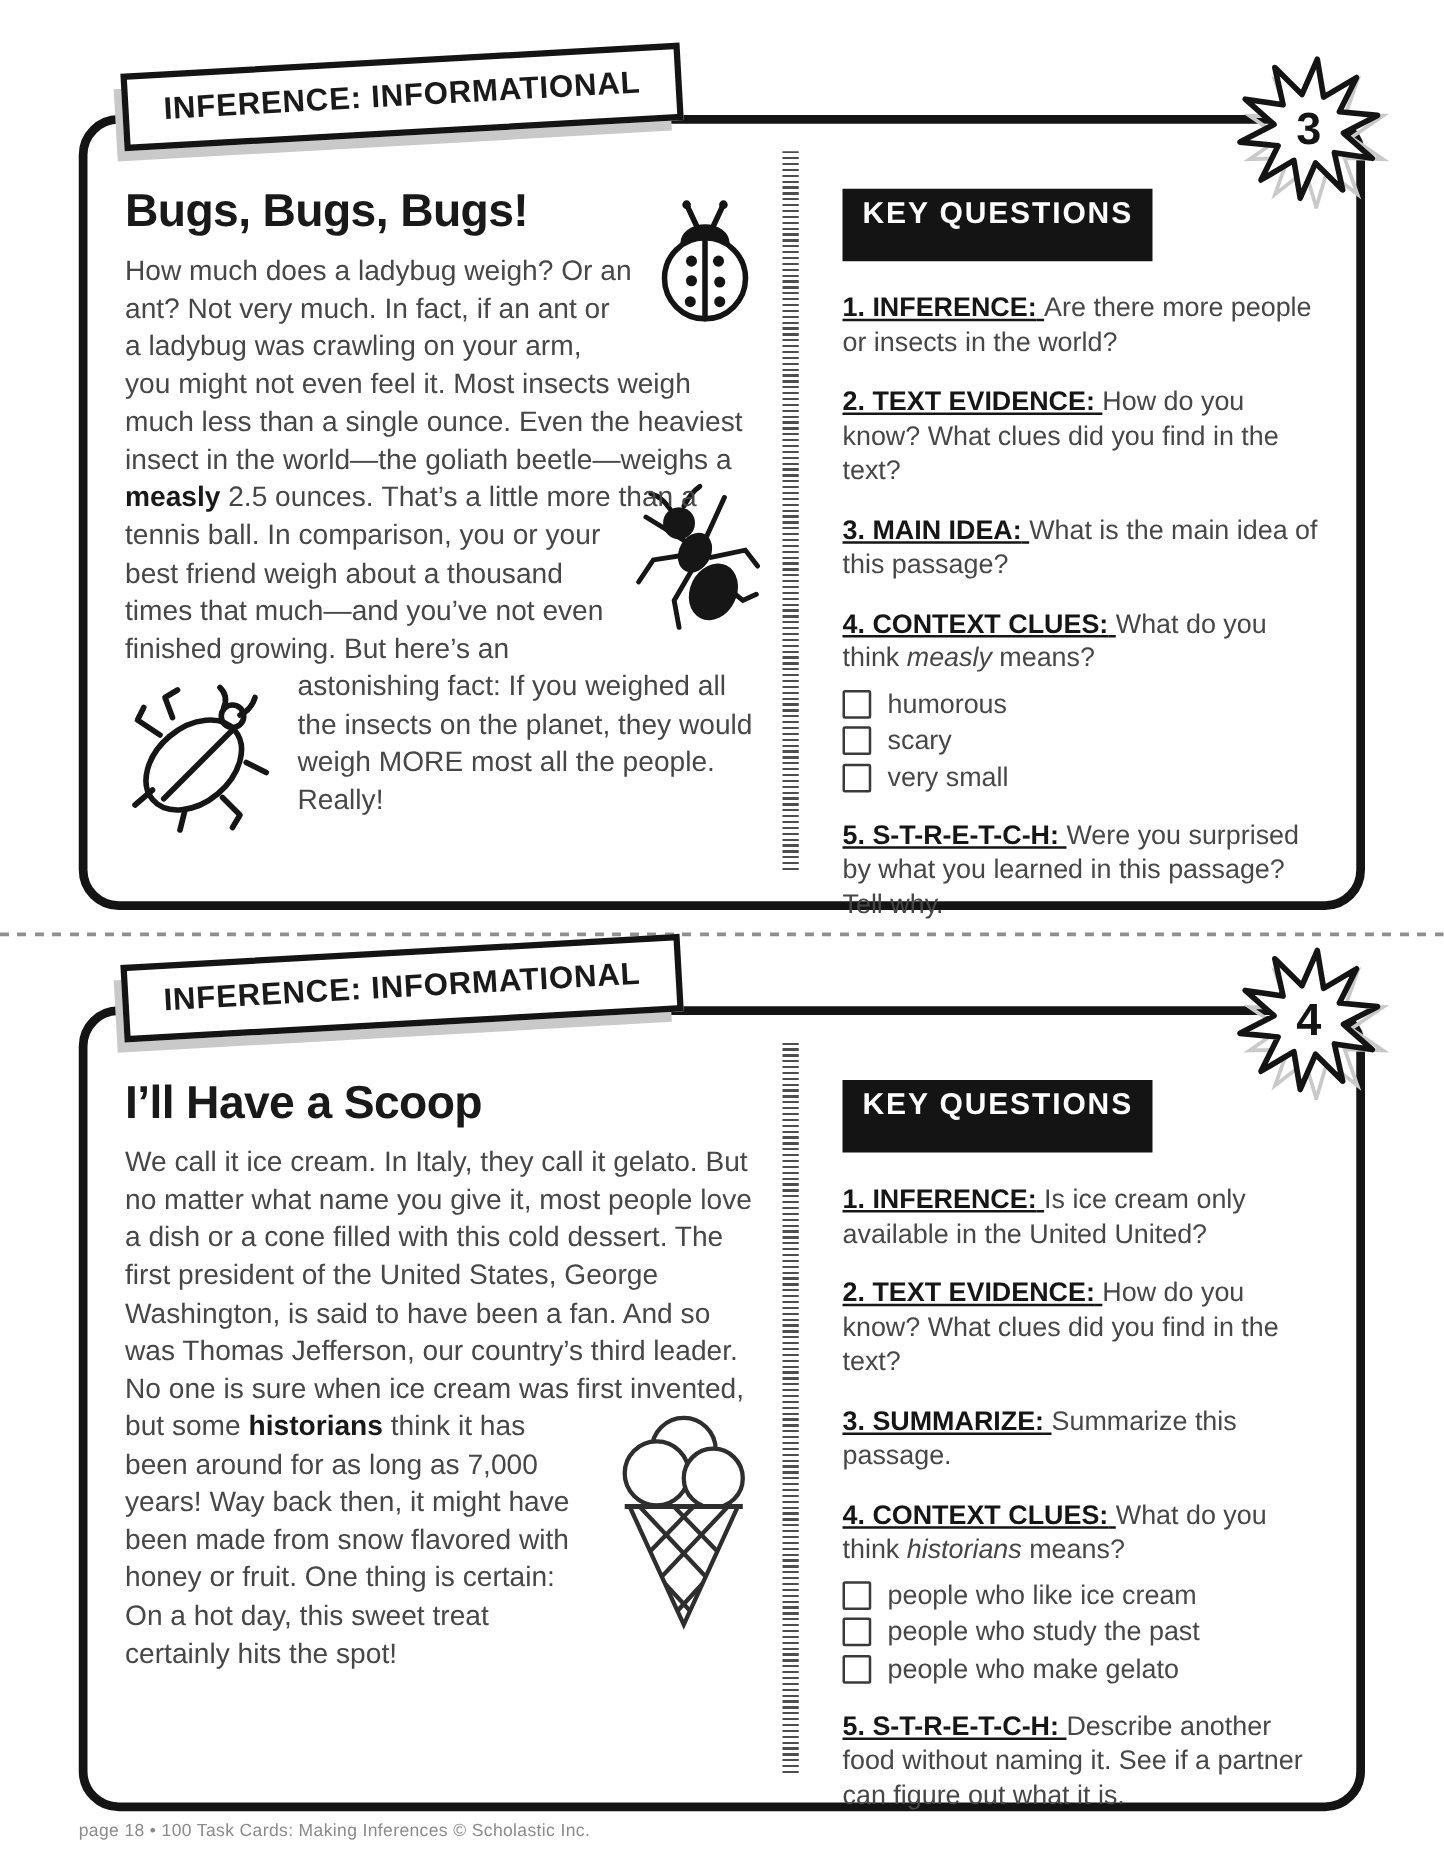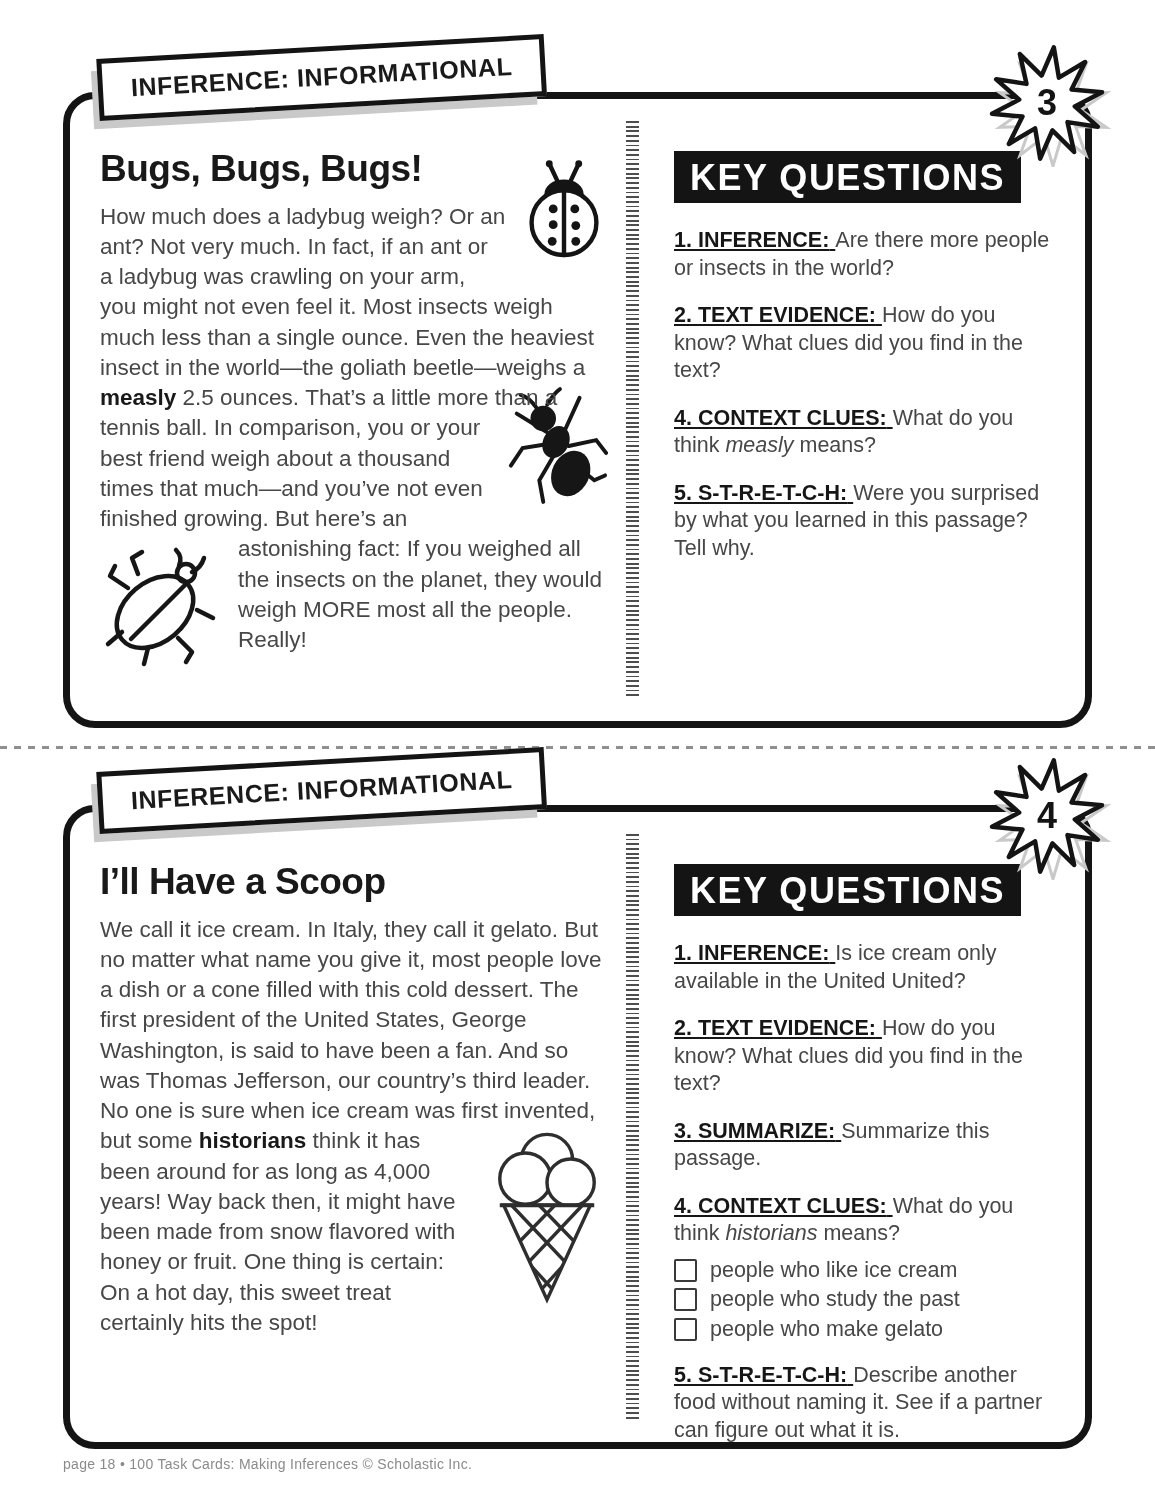--- a/index.html
+++ b/index.html
@@ -37,21 +37,21 @@
   .passage b{color:#191919;}
   .fl-r{float:right;margin:2px 0 6px 14px;}
   .fl-l{float:left;margin:6px 18px 4px -6px;}
   .icon-wrap svg{display:block;width:100%;height:100%;}
   .ladybug{width:88px;height:110px;}
   .ant{width:104px;height:120px;shape-outside:margin-box;}
   .beetle{width:126px;height:128px;}
   .icecream{width:122px;height:176px;margin-top:4px;}
   .kq-bar{
     display:inline-block;background:#141414;color:#fff;font-weight:bold;
-    font-size:36px;letter-spacing:1.5px;padding:6px 16px 4px;margin:4px 0 24px;white-space:nowrap;
+    font-size:24px;letter-spacing:1.5px;padding:6px 16px 24px;margin:4px 0 24px;white-space:nowrap;
   }
   .question{font-size:21.5px;line-height:1.28;color:#474747;margin:0 0 20px;}
   .q-label{color:#161616;font-weight:bold;text-decoration:underline;}
   .q-label::after{content:" ";}
   .question i{font-style:italic;}
   .options{list-style:none;margin:-10px 0 20px;padding:0;}
   .options li{display:flex;align-items:center;gap:13px;margin:5px 0;font-size:21.5px;color:#474747;line-height:1.15;}
   .checkbox{width:19px;height:19px;border:2.5px solid #3a3a3a;border-radius:2px;flex:0 0 auto;background:#fff;}
   .cut-line{
     position:absolute;left:0;right:0;top:746px;height:3px;
@@ -137,21 +137,36 @@
           </svg>
         </span>
         <span>fact: If you weighed all the insects on the planet, they would weigh MORE most all the people. Really!</span>
       </p>
     </div>
 
     <div class="col-right">
       <div class="kq-bar">KEY QUESTIONS</div>
       <p class="question"><b class="q-label">1. INFERENCE:</b><span>Are there more people or insects in the world?</span></p>
       <p class="question"><b class="q-label">2. TEXT EVIDENCE:</b><span>How do you know? What clues did you find in the text?</span></p>
+      <p class="question"><b class="q-label">3. MAIN IDEA:</b><span>What is the main idea of this passage?</span></p>
       <p class="question"><b class="q-label">4. CONTEXT CLUES:</b><span>What do you think </span><i>measly</i><span> means?</span></p>
+      <ul class="options">
+        <li>
+            <span class="checkbox"></span>
+            <span>humorous</span>
+          </li>
+        <li>
+            <span class="checkbox"></span>
+            <span>scary</span>
+          </li>
+        <li>
+            <span class="checkbox"></span>
+            <span>very small</span>
+          </li>
+      </ul>
       <p class="question"><b class="q-label">5. S-T-R-E-T-C-H:</b><span>Were you surprised by what you learned in this passage? Tell why.</span></p>
     </div>
   </div>
   <div class="perf"></div>
 </section>
 
 <div class="cut-line"></div>
 
 <section class="card card2">
   <div class="header-label">INFERENCE: INFORMATIONAL</div>
@@ -188,21 +203,21 @@
                   <path d="M26 76 L94 148"></path>
                   <path d="M54 76 L118 142"></path>
                 <path d="M122 90 L54 164"></path>
                   <path d="M98 76 L30 148"></path>
                   <path d="M70 76 L6 142"></path>
               </g>
               <line x1="14" y1="76" x2="110" y2="76" stroke-width="4" fill="none"></line>
             </g>
           </svg>
         </span>
-        <span> think it has been around for as long as 4,000 years! Way back then, it might have been made from snow flavored with honey or fruit. One thing is certain: On a hot day, this sweet treat certainly hits the spot!</span>
+        <span> think it has been around for as long as 7,000 years! Way back then, it might have been made from snow flavored with honey or fruit. One thing is certain: On a hot day, this sweet treat certainly hits the spot!</span>
       </p>
     </div>
 
     <div class="col-right">
       <div class="kq-bar">KEY QUESTIONS</div>
       <p class="question"><b class="q-label">1. INFERENCE:</b><span>Is ice cream only available in the United United?</span></p>
       <p class="question"><b class="q-label">2. TEXT EVIDENCE:</b><span>How do you know? What clues did you find in the text?</span></p>
       <p class="question"><b class="q-label">3. SUMMARIZE:</b><span>Summarize this passage.</span></p>
       <p class="question"><b class="q-label">4. CONTEXT CLUES:</b><span>What do you think </span><i>historians</i><span> means?</span></p>
       <ul class="options">

